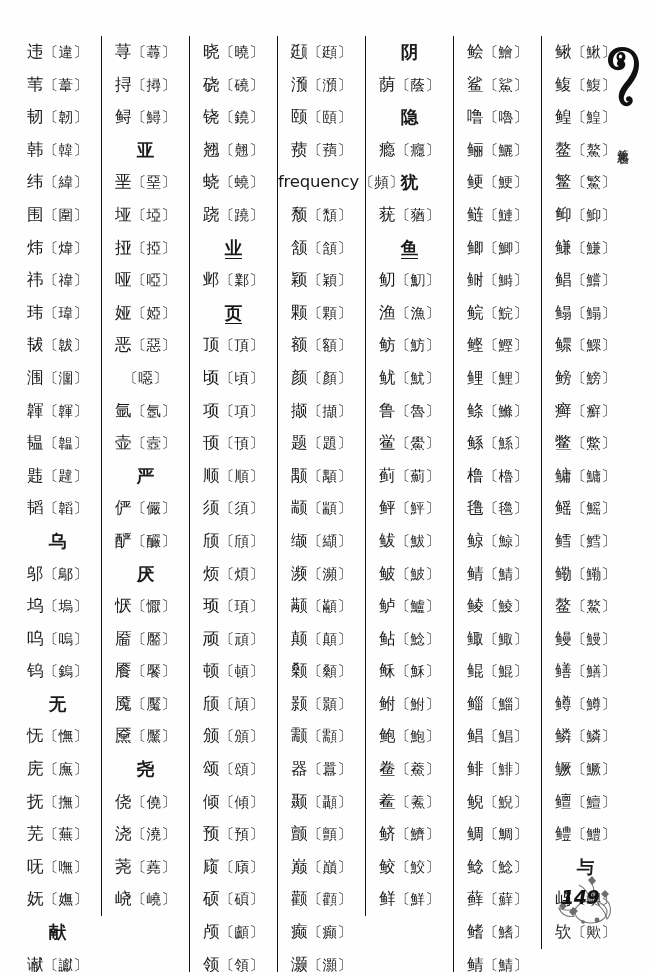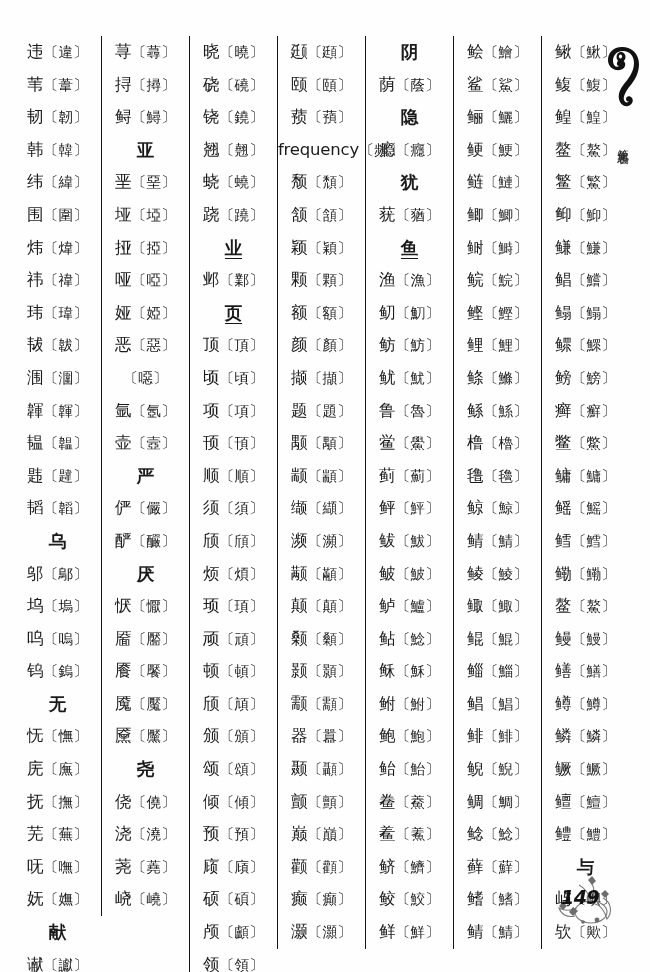--- a/index.html
+++ b/index.html
@@ -230,20 +230,21 @@
         <div class="char-cell"><span class="simp">颂</span><span class="brk">〔</span><span class="trad">頌</span><span class="brk">〕</span></div>
         <div class="char-cell"><span class="simp">倾</span><span class="brk">〔</span><span class="trad">傾</span><span class="brk">〕</span></div>
         <div class="char-cell"><span class="simp">预</span><span class="brk">〔</span><span class="trad">預</span><span class="brk">〕</span></div>
         <div class="char-cell"><span class="simp">庼</span><span class="brk">〔</span><span class="trad">廎</span><span class="brk">〕</span></div>
         <div class="char-cell"><span class="simp">硕</span><span class="brk">〔</span><span class="trad">碩</span><span class="brk">〕</span></div>
         <div class="char-cell"><span class="simp">颅</span><span class="brk">〔</span><span class="trad">顱</span><span class="brk">〕</span></div>
         <div class="char-cell"><span class="simp">领</span><span class="brk">〔</span><span class="trad">領</span><span class="brk">〕</span></div>
       </div>
       <div class="char-column">
         <div class="char-cell"><span class="simp">颋</span><span class="brk">〔</span><span class="trad">頲</span><span class="brk">〕</span></div>
+        <div class="char-cell"><span class="simp">滪</span><span class="brk">〔</span><span class="trad">澦</span><span class="brk">〕</span></div>
         <div class="char-cell"><span class="simp">颐</span><span class="brk">〔</span><span class="trad">頤</span><span class="brk">〕</span></div>
         <div class="char-cell"><span class="simp">蓣</span><span class="brk">〔</span><span class="trad">蕷</span><span class="brk">〕</span></div>
         <div class="char-cell"><span class="simp">frequency</span><span class="brk">〔</span><span class="trad">頻</span><span class="brk">〕</span></div>
         <div class="char-cell"><span class="simp">颓</span><span class="brk">〔</span><span class="trad">頹</span><span class="brk">〕</span></div>
         <div class="char-cell"><span class="simp">颔</span><span class="brk">〔</span><span class="trad">頷</span><span class="brk">〕</span></div>
         <div class="char-cell"><span class="simp">颖</span><span class="brk">〔</span><span class="trad">穎</span><span class="brk">〕</span></div>
         <div class="char-cell"><span class="simp">颗</span><span class="brk">〔</span><span class="trad">顆</span><span class="brk">〕</span></div>
         <div class="char-cell"><span class="simp">额</span><span class="brk">〔</span><span class="trad">額</span><span class="brk">〕</span></div>
         <div class="char-cell"><span class="simp">颜</span><span class="brk">〔</span><span class="trad">顏</span><span class="brk">〕</span></div>
         <div class="char-cell"><span class="simp">撷</span><span class="brk">〔</span><span class="trad">擷</span><span class="brk">〕</span></div>
@@ -266,45 +267,45 @@
         <div class="char-cell"><span class="simp">灏</span><span class="brk">〔</span><span class="trad">灝</span><span class="brk">〕</span></div>
       </div>
       <div class="char-column">
         <div class="char-cell heading"><span class="simp">阴</span></div>
         <div class="char-cell"><span class="simp">荫</span><span class="brk">〔</span><span class="trad">蔭</span><span class="brk">〕</span></div>
         <div class="char-cell heading"><span class="simp">隐</span></div>
         <div class="char-cell"><span class="simp">瘾</span><span class="brk">〔</span><span class="trad">癮</span><span class="brk">〕</span></div>
         <div class="char-cell heading"><span class="simp">犹</span></div>
         <div class="char-cell"><span class="simp">莸</span><span class="brk">〔</span><span class="trad">蕕</span><span class="brk">〕</span></div>
         <div class="char-cell heading underlined"><span class="simp">鱼</span></div>
+        <div class="char-cell"><span class="simp">鱽</span><span class="brk">〔</span><span class="trad">魛</span><span class="brk">〕</span></div>
         <div class="char-cell"><span class="simp">渔</span><span class="brk">〔</span><span class="trad">漁</span><span class="brk">〕</span></div>
-        <div class="char-cell"><span class="simp">鱽</span><span class="brk">〔</span><span class="trad">魛</span><span class="brk">〕</span></div>
         <div class="char-cell"><span class="simp">鲂</span><span class="brk">〔</span><span class="trad">魴</span><span class="brk">〕</span></div>
         <div class="char-cell"><span class="simp">鱿</span><span class="brk">〔</span><span class="trad">魷</span><span class="brk">〕</span></div>
         <div class="char-cell"><span class="simp">鲁</span><span class="brk">〔</span><span class="trad">魯</span><span class="brk">〕</span></div>
         <div class="char-cell"><span class="simp">鲎</span><span class="brk">〔</span><span class="trad">鱟</span><span class="brk">〕</span></div>
         <div class="char-cell"><span class="simp">蓟</span><span class="brk">〔</span><span class="trad">薊</span><span class="brk">〕</span></div>
         <div class="char-cell"><span class="simp">鲆</span><span class="brk">〔</span><span class="trad">鮃</span><span class="brk">〕</span></div>
         <div class="char-cell"><span class="simp">鲅</span><span class="brk">〔</span><span class="trad">鮁</span><span class="brk">〕</span></div>
         <div class="char-cell"><span class="simp">鲏</span><span class="brk">〔</span><span class="trad">鮍</span><span class="brk">〕</span></div>
         <div class="char-cell"><span class="simp">鲈</span><span class="brk">〔</span><span class="trad">鱸</span><span class="brk">〕</span></div>
         <div class="char-cell"><span class="simp">鲇</span><span class="brk">〔</span><span class="trad">鯰</span><span class="brk">〕</span></div>
         <div class="char-cell"><span class="simp">稣</span><span class="brk">〔</span><span class="trad">穌</span><span class="brk">〕</span></div>
         <div class="char-cell"><span class="simp">鲋</span><span class="brk">〔</span><span class="trad">鮒</span><span class="brk">〕</span></div>
         <div class="char-cell"><span class="simp">鲍</span><span class="brk">〔</span><span class="trad">鮑</span><span class="brk">〕</span></div>
-        <div class="char-cell"><span class="simp">鲐</span><span class="brk">〔</span><span class="trad">鮐</span><span class="brk">〕</span></div>
         <div class="char-cell"><span class="simp">鲞</span><span class="brk">〔</span><span class="trad">鯗</span><span class="brk">〕</span></div>
         <div class="char-cell"><span class="simp">鲝</span><span class="brk">〔</span><span class="trad">鮺</span><span class="brk">〕</span></div>
         <div class="char-cell"><span class="simp">鲚</span><span class="brk">〔</span><span class="trad">鱭</span><span class="brk">〕</span></div>
         <div class="char-cell"><span class="simp">鲛</span><span class="brk">〔</span><span class="trad">鮫</span><span class="brk">〕</span></div>
         <div class="char-cell"><span class="simp">鲜</span><span class="brk">〔</span><span class="trad">鮮</span><span class="brk">〕</span></div>
       </div>
       <div class="char-column">
         <div class="char-cell"><span class="simp">鲙</span><span class="brk">〔</span><span class="trad">鱠</span><span class="brk">〕</span></div>
         <div class="char-cell"><span class="simp">鲨</span><span class="brk">〔</span><span class="trad">鯊</span><span class="brk">〕</span></div>
+        <div class="char-cell"><span class="simp">噜</span><span class="brk">〔</span><span class="trad">嚕</span><span class="brk">〕</span></div>
         <div class="char-cell"><span class="simp">鲡</span><span class="brk">〔</span><span class="trad">鱺</span><span class="brk">〕</span></div>
         <div class="char-cell"><span class="simp">鲠</span><span class="brk">〔</span><span class="trad">鯁</span><span class="brk">〕</span></div>
         <div class="char-cell"><span class="simp">鲢</span><span class="brk">〔</span><span class="trad">鰱</span><span class="brk">〕</span></div>
         <div class="char-cell"><span class="simp">鲫</span><span class="brk">〔</span><span class="trad">鯽</span><span class="brk">〕</span></div>
         <div class="char-cell"><span class="simp">鲥</span><span class="brk">〔</span><span class="trad">鰣</span><span class="brk">〕</span></div>
         <div class="char-cell"><span class="simp">鲩</span><span class="brk">〔</span><span class="trad">鯇</span><span class="brk">〕</span></div>
         <div class="char-cell"><span class="simp">鲣</span><span class="brk">〔</span><span class="trad">鰹</span><span class="brk">〕</span></div>
         <div class="char-cell"><span class="simp">鲤</span><span class="brk">〔</span><span class="trad">鯉</span><span class="brk">〕</span></div>
         <div class="char-cell"><span class="simp">鲦</span><span class="brk">〔</span><span class="trad">鰷</span><span class="brk">〕</span></div>
         <div class="char-cell"><span class="simp">鲧</span><span class="brk">〔</span><span class="trad">鯀</span><span class="brk">〕</span></div>

